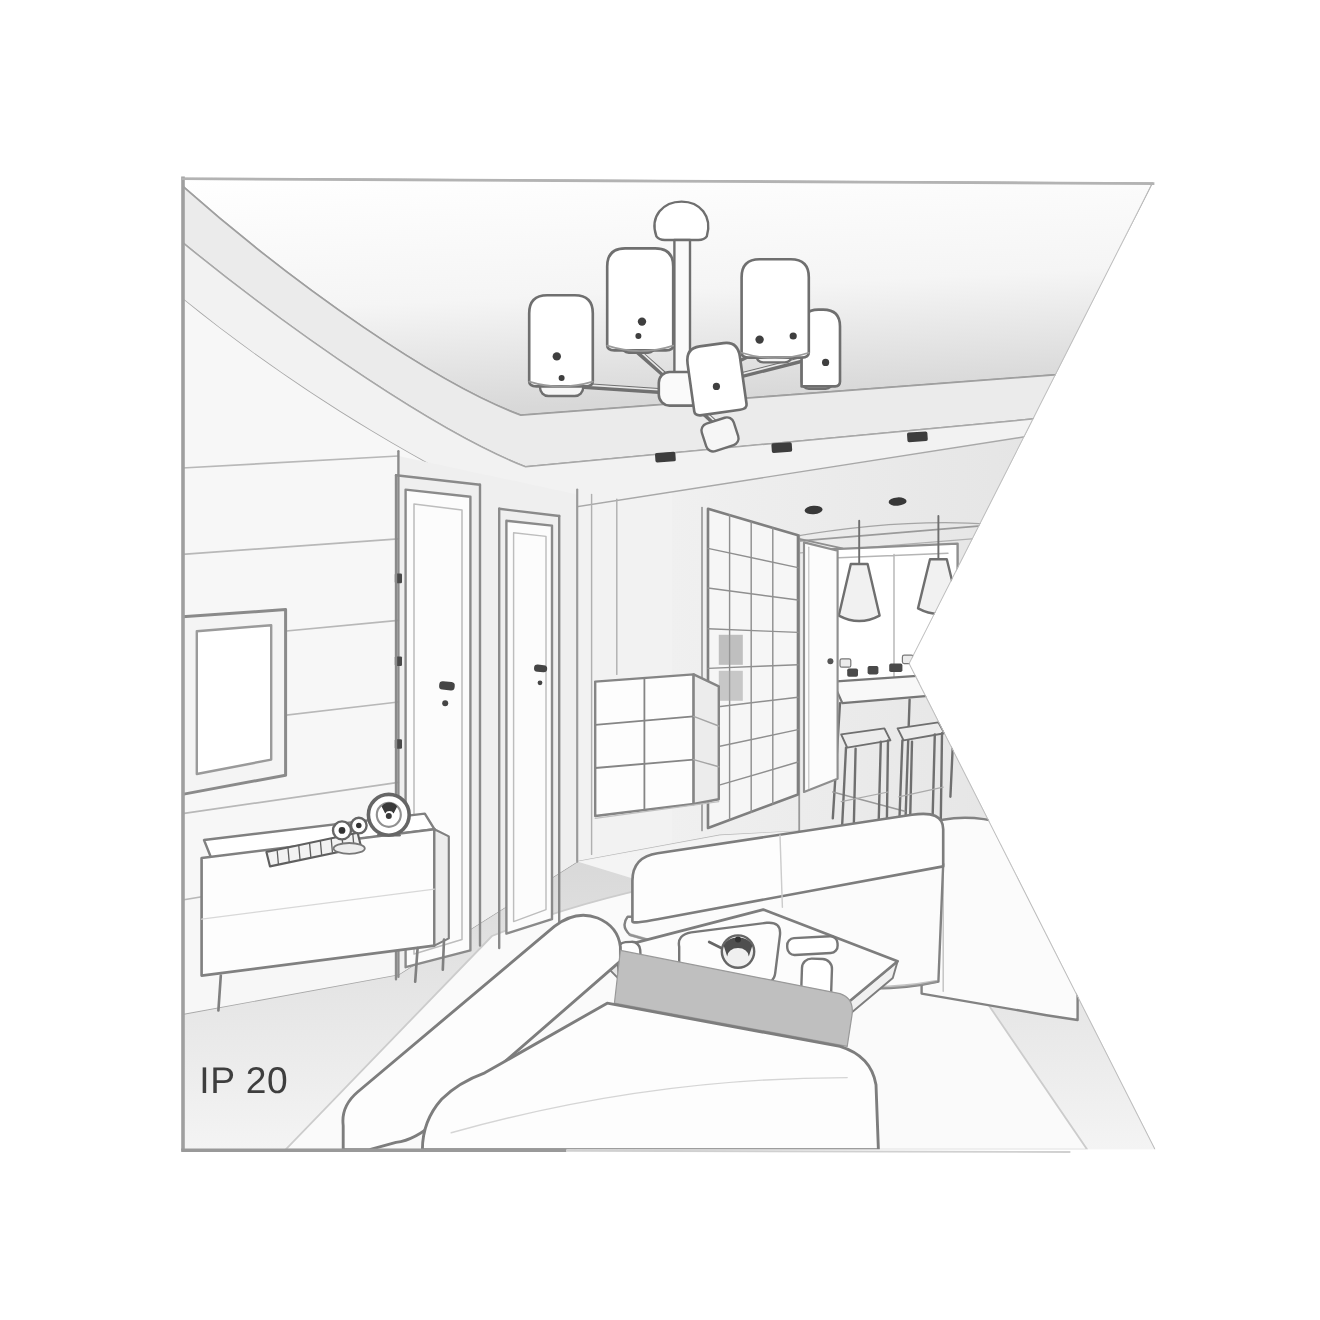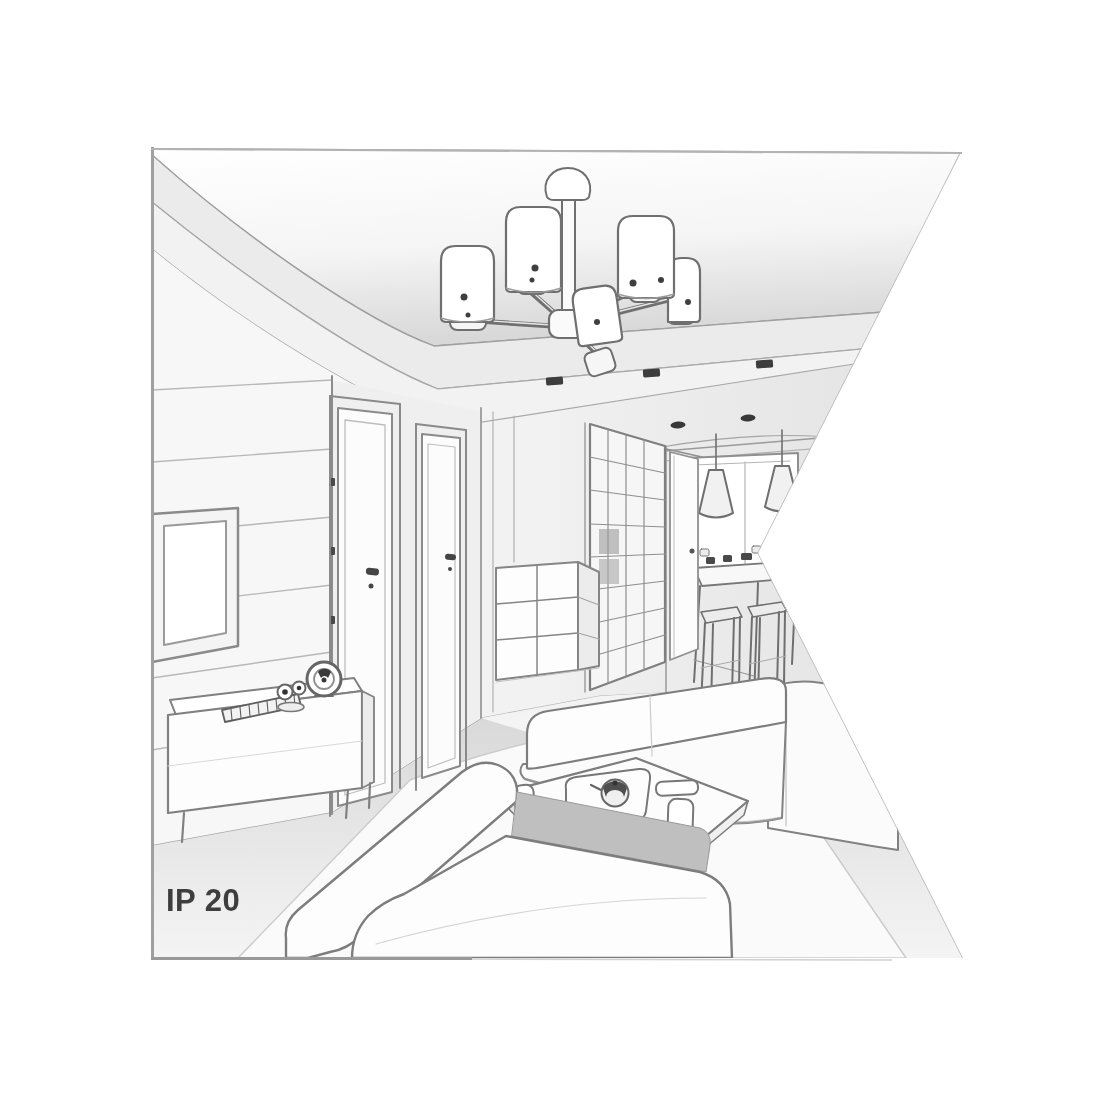--- a/index.html
+++ b/index.html
@@ -4,21 +4,21 @@
 <style>
   html,body { margin:0; padding:0; background:#ffffff; }
   .stage {
     position:relative; width:1100px; height:1100px; background:#ffffff;
     font-family:"Liberation Sans", sans-serif; overflow:hidden;
   }
   .soft { position:absolute; inset:0; filter: blur(0.45px); }
   svg.art { position:absolute; left:0; top:0; }
   .ip-label {
     position:absolute; left:166px; top:883px;
-    font-size:31px; font-weight:700; letter-spacing:0.5px;
+    font-size:31px; font-weight:400; letter-spacing:0.5px;
     color:#3e3e3e; user-select:none;
   }
 </style>
 </head>
 <body>
 
 <div class="stage">
   <div class="soft">
 
   <svg class="art" width="1100" height="1100" viewBox="0 0 1100 1100" role="img" aria-label="Grayscale line-art perspective illustration of a modern living room interior used as a lighting product scene: a multi-shade ceiling chandelier on a stepped ceiling, wall TV and sideboard, interior doors, wardrobe and hallway leading to a dining nook with cone pendant lights, sofas and a coffee table in the foreground; the right side of the drawing is cut by a white wedge. Labelled with ingress protection rating IP 20.">

